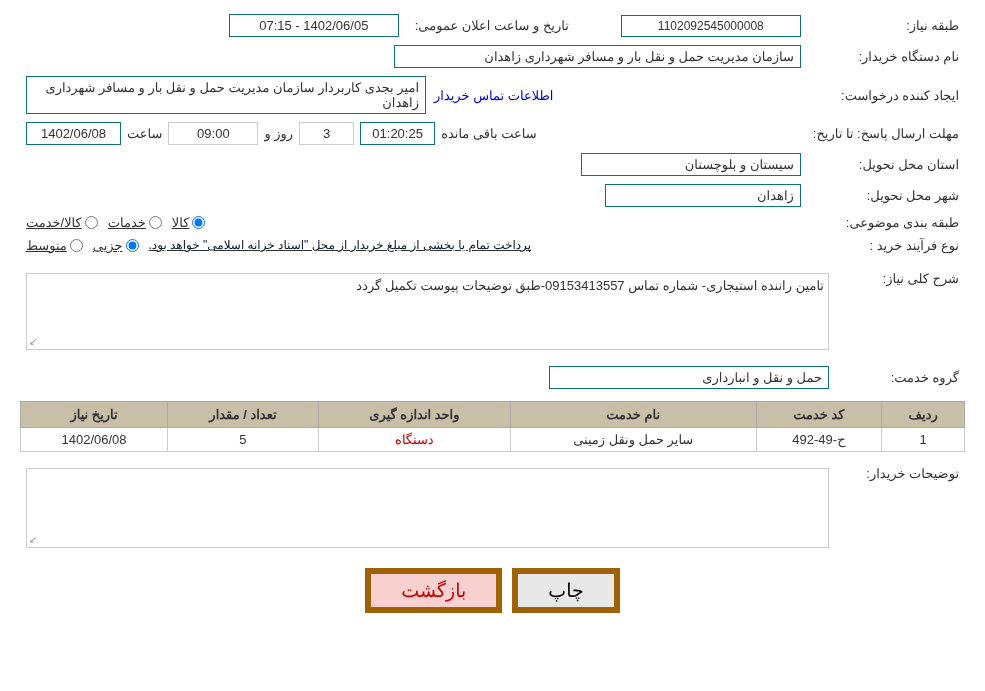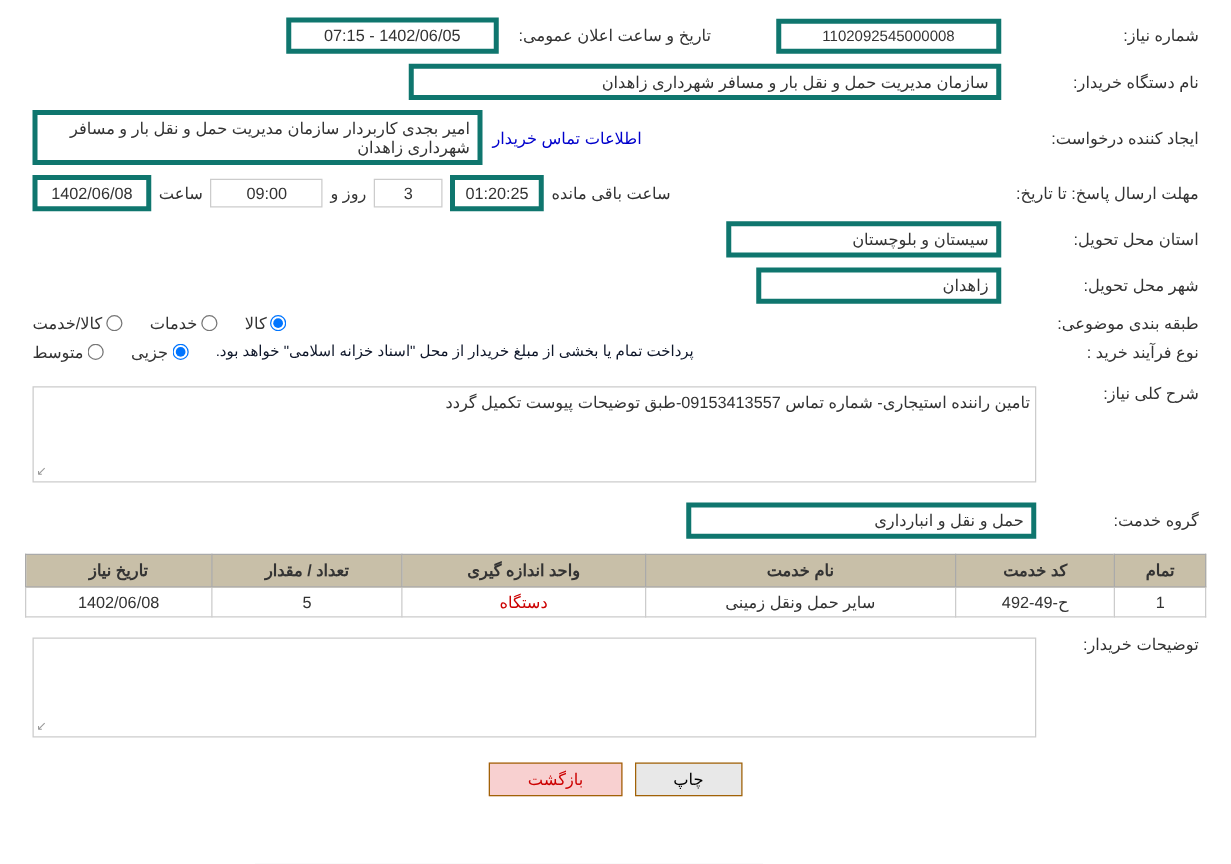--- a/index.html
+++ b/index.html
@@ -40,21 +40,21 @@
       text-align: right;
       white-space: nowrap;
       color: #333;
       font-weight: normal;
       width: 130px;
     }
     .value-cell {
       direction: rtl;
     }
     .input-box {
-      border: 4px solid #0f766e;
+      border: 1px solid #0f766e;
       background: #fff;
       padding: 3px 6px;
       min-height: 22px;
       display: inline-block;
       text-align: right;
     }
     .input-number {
       width: 180px;
       text-align: center;
       margin-left: 40px;
@@ -65,22 +65,23 @@
       gap: 8px;
     }
     .link-blue {
       color: #0000cc;
       text-decoration: none;
       cursor: pointer;
     }
     .radio-group {
       display: flex;
       align-items: center;
-      gap: 22px;
+      gap: 10px;
       flex-direction: row-reverse;
+      text-decoration: underline;
     }
     .radio-item {
       display: flex;
       align-items: center;
       gap: 3px;
       flex-direction: row-reverse;
     }
     .section-header {
       background: #e8e0d0;
       border: 1px solid #ccc;
@@ -131,24 +132,24 @@
     .bottom-buttons {
       display: flex;
       justify-content: center;
       gap: 10px;
       margin-top: 16px;
       margin-bottom: 12px;
     }
     .btn {
       padding: 5px 30px;
       cursor: pointer;
-      border: 1px solid #a16207;
+      border: 6px solid #a16207;
       background: #f0f0f0;
       font-family: Tahoma, Arial, sans-serif;
-      font-size: 13px;
+      font-size: 19px;
     }
     .btn-print {
       background: #e8e8e8;
     }
     .btn-back {
       background: #f8d0d0;
       color: #cc0000;
     }
     .time-row {
       display: flex;
@@ -175,42 +176,42 @@
 <body>
 
 <div class="page-container">
 
 
   <div class="content">
 
     <table class="info-table">
       <tbody>
           <tr>
-        <td class="label-cell">شماره نیاز:</td>
+        <td class="label-cell">طبقه نیاز:</td>
         <td class="value-cell" style="width:200px;">
           <span class="input-box input-number" style="width:180px; font-size:12px;">1102092545000008</span>
         </td>
         <td class="label-cell" style="width:170px; text-align:right;">تاریخ و ساعت اعلان عمومی:</td>
         <td class="value-cell">
           <span class="input-box" style="width:170px; text-align:center;">1402/06/05 - 07:15</span>
         </td>
       </tr>
 
       <tr>
         <td class="label-cell">نام دستگاه خریدار:</td>
         <td class="value-cell" colspan="3">
-          <span class="input-box" style="width:474px;">سازمان مدیریت حمل و نقل بار و مسافر شهرداری زاهدان</span>
+          <span class="input-box" style="width:407px;">سازمان مدیریت حمل و نقل بار و مسافر شهرداری زاهدان</span>
         </td>
       </tr>
 
       <tr>
         <td class="label-cell">ایجاد کننده درخواست:</td>
         <td class="value-cell" colspan="3">
           <div class="row-flex" style="flex-direction: row-reverse; align-items: center; gap: 8px;">
-            <span class="input-box" style="width:360px;">امیر بجدی کاربردار سازمان مدیریت حمل و نقل بار و مسافر شهرداری زاهدان</span>
+            <span class="input-box" style="width:400px;">امیر بجدی کاربردار سازمان مدیریت حمل و نقل بار و مسافر شهرداری زاهدان</span>
             <a class="link-blue">اطلاعات تماس خریدار</a>
           </div>
         </td>
       </tr>
 
       <tr>
         <td class="label-cell">مهلت ارسال پاسخ: تا تاریخ:</td>
         <td class="value-cell" colspan="3">
           <div class="time-row">
             <span class="input-box" style="width:95px; text-align:center;">1402/06/08</span>
@@ -299,21 +300,21 @@
         <td>
           <span class="input-box" style="width:280px;">حمل و نقل و انبارداری</span>
         </td>
       </tr>
     </tbody>
       </table>
 
     <table class="service-table">
       <thead>
         <tr>
-          <th>تمام</th>
+          <th>ردیف</th>
           <th>کد خدمت</th>
           <th>نام خدمت</th>
           <th>واحد اندازه گیری</th>
           <th>تعداد / مقدار</th>
           <th>تاریخ نیاز</th>
         </tr>
       </thead>
       <tbody id="services-tbody">
       <tr>
       <td>1</td>

